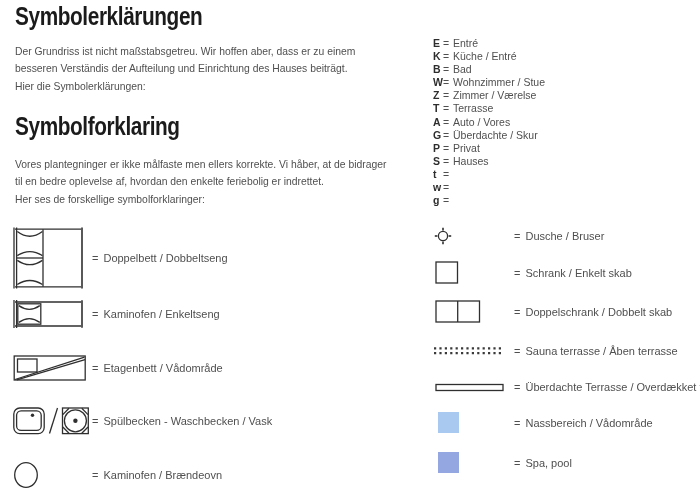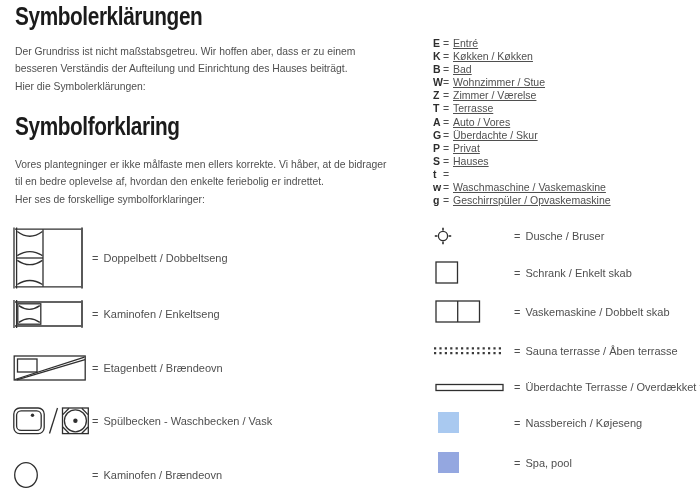--- a/index.html
+++ b/index.html
@@ -8,21 +8,21 @@
   .h-title{position:absolute;left:15px;white-space:nowrap;font-size:26px;font-weight:bold;
         color:#1b1b1b;letter-spacing:-0.5px;transform:scaleX(0.80);transform-origin:0 50%;
         line-height:30px;}
   .para{position:absolute;left:15px;font-size:11.5px;line-height:17.3px;color:#4f4f4f;
         transform:scaleX(0.90);transform-origin:0 0;white-space:nowrap;}
   
   .codes{position:absolute;left:433px;top:37px;font-size:10.5px;line-height:13.1px;}
   .code-row{display:flex;height:13.1px;align-items:center;}
   .code-letter{width:10px;font-weight:bold;color:#2d2d2d;font-size:10.5px;}
   .code-eq{width:10px;color:#4f4f4f;text-align:left;}
-  .code-label{color:#4f4f4f;white-space:nowrap;text-decoration:underline;}
+  .code-label{color:#4f4f4f;white-space:nowrap;}
   
   .lrow{position:absolute;left:13px;display:flex;align-items:center;}
   .lrow .cell{width:79px;flex:0 0 79px;display:flex;align-items:center;}
   .rrow{position:absolute;left:433px;display:flex;align-items:center;}
   .rrow .cell{width:81px;flex:0 0 81px;display:flex;align-items:center;}
   .lab{font-size:11px;color:#4f4f4f;white-space:nowrap;display:flex;}
   .lab .eq{margin-right:5px;}
   svg{display:block;}
   .stroke{stroke:#2f2f2f;fill:none;stroke-width:1.3;}
   .stroke-bold{stroke:#2f2f2f;fill:none;stroke-width:1.6;}
@@ -49,21 +49,21 @@
 
   <div class="codes">
     <div class="code-row">
         <span class="code-letter">E</span>
         <span class="code-eq">=</span>
         <span class="code-label">Entré</span>
       </div>
     <div class="code-row">
         <span class="code-letter">K</span>
         <span class="code-eq">=</span>
-        <span class="code-label">Køkken / Køkken</span>
+        <span class="code-label">Küche / Entré</span>
       </div>
     <div class="code-row">
         <span class="code-letter">B</span>
         <span class="code-eq">=</span>
         <span class="code-label">Bad</span>
       </div>
     <div class="code-row">
         <span class="code-letter">W</span>
         <span class="code-eq">=</span>
         <span class="code-label">Wohnzimmer / Stue</span>
@@ -98,26 +98,24 @@
         <span class="code-eq">=</span>
         <span class="code-label">Hauses</span>
       </div>
     <div class="code-row">
         <span class="code-letter">t</span>
         <span class="code-eq">=</span>
       </div>
     <div class="code-row">
         <span class="code-letter">w</span>
         <span class="code-eq">=</span>
-        <span class="code-label">Waschmaschine / Vaskemaskine</span>
       </div>
     <div class="code-row">
         <span class="code-letter">g</span>
         <span class="code-eq">=</span>
-        <span class="code-label">Geschirrspüler / Opvaskemaskine</span>
       </div>
   </div>
 
   <div class="lrow" style="top:227px;">
     <div class="cell">
       <svg width="72" height="62" viewBox="0 0 72 62">
         <path class="stroke" d="M2 2.2 H68"></path>
           <path class="stroke" d="M2 59.8 H68"></path>
         <path class="stroke-bold" d="M69 0.5 V61.5"></path>
         <path class="stroke" d="M1 0.5 V61.5"></path>
@@ -159,21 +157,21 @@
     <div class="cell">
       <svg width="74" height="28" viewBox="0 0 74 28">
         <rect class="stroke" x="1.2" y="2" width="71" height="24"></rect>
         <rect class="stroke" x="4.5" y="5" width="19.5" height="13"></rect>
         <path class="stroke" d="M2 25.5 L71.5 3.2"></path>
           <path class="stroke" d="M3.8 25.9 L72 5.6"></path>
       </svg>
     </div>
     <div class="lab">
         <span class="eq">=</span>
-        <span>Etagenbett / Brændeovn</span>
+        <span>Etagenbett / Vådområde</span>
       </div>
   </div>
 
   <div class="lrow" style="top:407px;">
     <div class="cell">
       <svg width="78" height="28" viewBox="0 0 78 28">
         <rect class="stroke" x="0.8" y="1" width="30.4" height="25.6" rx="6"></rect>
         <rect class="stroke" x="3.6" y="3.8" width="24.6" height="19.6" rx="4.5"></rect>
         <circle class="dotfill" cx="19.5" cy="8.2" r="1.7"></circle>
         <path class="stroke" d="M36.5 26.5 L44.5 1"></path>
@@ -234,21 +232,21 @@
 
   <div class="rrow" style="top:300px;">
     <div class="cell">
       <svg width="46" height="23" viewBox="0 0 46 23" style="margin-left:2px;">
         <rect class="stroke" x="1" y="1" width="43.5" height="21" stroke-width="1.5"></rect>
         <path class="stroke" d="M22.7 1 V22" stroke-width="1.5"></path>
       </svg>
     </div>
     <div class="lab">
         <span class="eq">=</span>
-        <span>Vaskemaskine / Dobbelt skab</span>
+        <span>Doppelschrank / Dobbelt skab</span>
       </div>
   </div>
 
   <div class="rrow" style="top:345px;">
     <div class="cell">
       <svg width="71" height="8" viewBox="0 0 71 8">
         <path d="M1 1.4 H70" stroke="#3a3a3a" stroke-width="2.3" stroke-dasharray="2.2 3.2" fill="none"></path>
         <path d="M1 6.2 H70" stroke="#3a3a3a" stroke-width="2.3" stroke-dasharray="2.2 3.2" fill="none"></path>
       </svg>
     </div>
@@ -271,21 +269,21 @@
   </div>
 
   <div class="rrow" style="top:412px;">
     <div class="cell">
       <svg width="21" height="21" viewBox="0 0 21 21" style="margin-left:5px;">
         <rect x="0" y="0" width="21" height="21" fill="#a9c9f0"></rect>
       </svg>
     </div>
     <div class="lab">
         <span class="eq">=</span>
-        <span>Nassbereich / Køjeseng</span>
+        <span>Nassbereich / Vådområde</span>
       </div>
   </div>
 
   <div class="rrow" style="top:452px;">
     <div class="cell">
       <svg width="21" height="21" viewBox="0 0 21 21" style="margin-left:5px;">
         <rect x="0" y="0" width="21" height="21" fill="#94a7e0"></rect>
       </svg>
     </div>
     <div class="lab">

